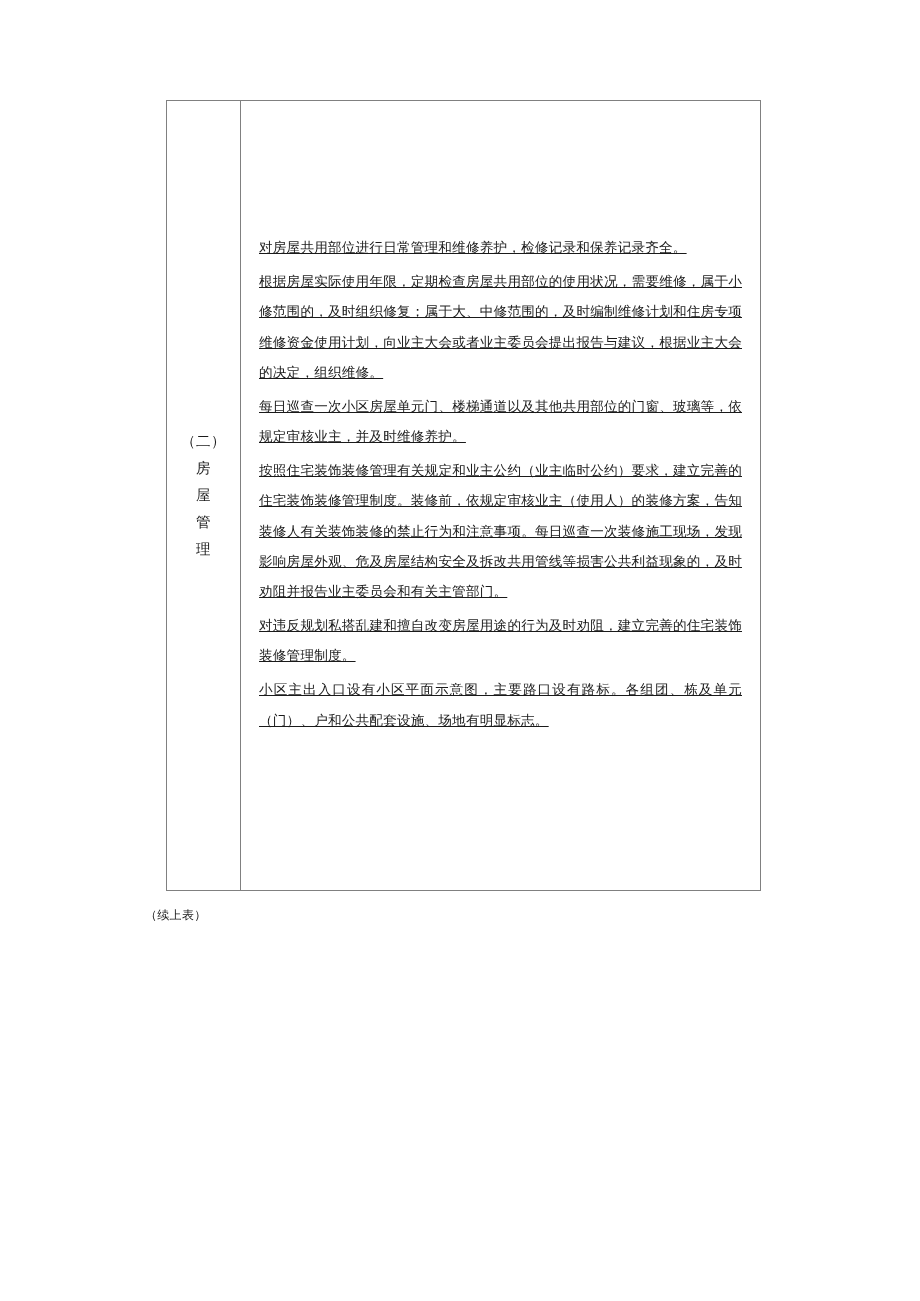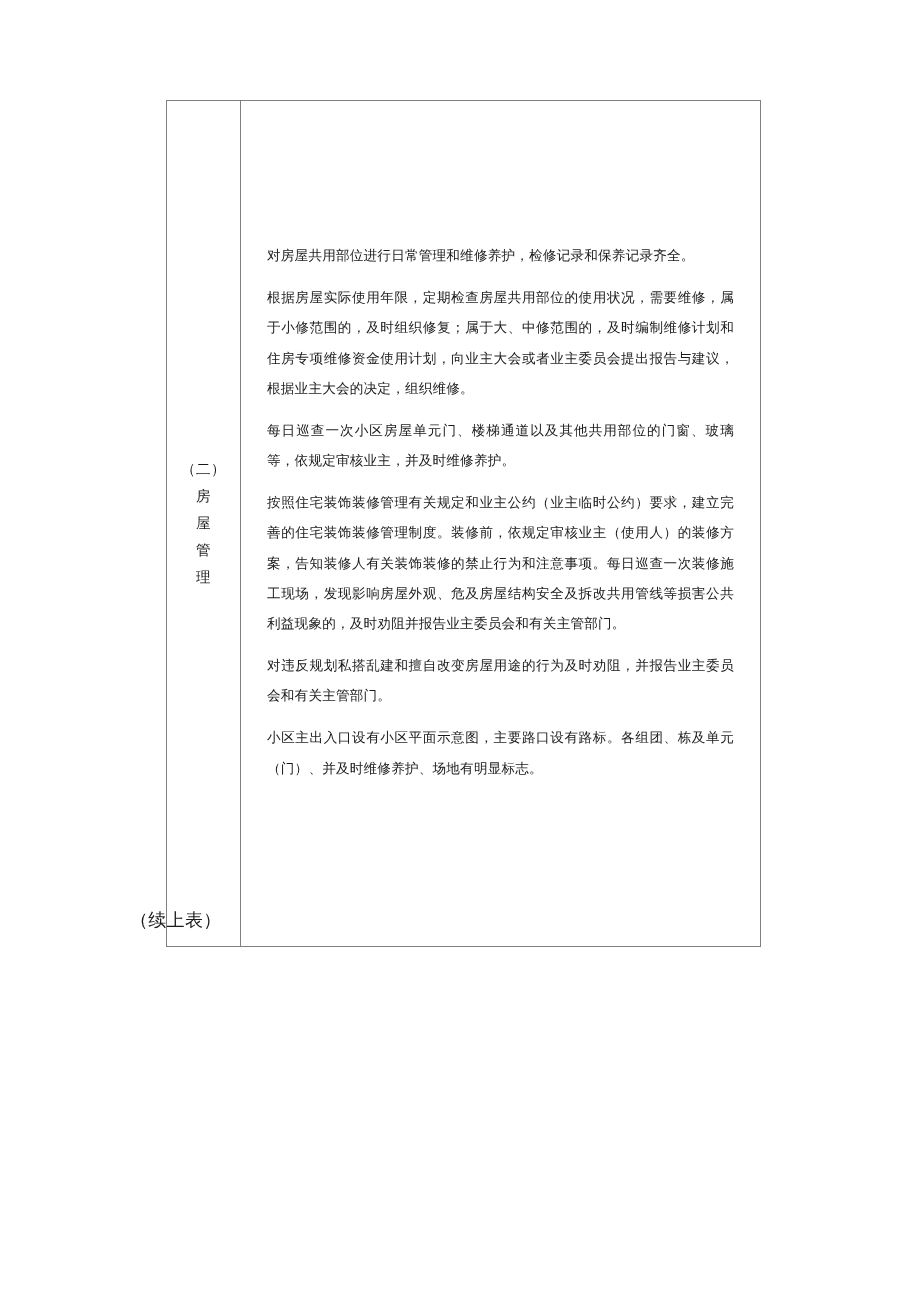--- a/index.html
+++ b/index.html
@@ -60,28 +60,29 @@
   .body-inner {
     padding: 128px 14px 150px 14px;
     font-size: 13.6px;
     line-height: 2.22;
     color: #1a1a1a;
     letter-spacing: 0.2px;
     text-align: justify;
     text-justify: inter-ideograph;
   }
   .body-inner p {
-    margin: 12px;
+    margin: 4px;
     text-indent: 0;
+    text-decoration: underline;
   }
   .continued {
     position: absolute;
-    left: 130px;
+    left: 145px;
     top: 906px;
-    font-size: 18px;
+    font-size: 12px;
     line-height: 1.6;
     color: #1a1a1a;
     letter-spacing: 0.3px;
   }
 </style>
 </head>
 <body>
 
 <div class="page">
 
@@ -96,22 +97,22 @@
           <span class="ch">管</span>
           <span class="ch">理</span>
         </div>
       </td>
       <td class="col-body">
         <div class="body-inner">
           <p>对房屋共用部位进行日常管理和维修养护，检修记录和保养记录齐全。</p>
           <p>根据房屋实际使用年限，定期检查房屋共用部位的使用状况，需要维修，属于小修范围的，及时组织修复；属于大、中修范围的，及时编制维修计划和住房专项维修资金使用计划，向业主大会或者业主委员会提出报告与建议，根据业主大会的决定，组织维修。</p>
           <p>每日巡查一次小区房屋单元门、楼梯通道以及其他共用部位的门窗、玻璃等，依规定审核业主，并及时维修养护。</p>
           <p>按照住宅装饰装修管理有关规定和业主公约（业主临时公约）要求，建立完善的住宅装饰装修管理制度。装修前，依规定审核业主（使用人）的装修方案，告知装修人有关装饰装修的禁止行为和注意事项。每日巡查一次装修施工现场，发现影响房屋外观、危及房屋结构安全及拆改共用管线等损害公共利益现象的，及时劝阻并报告业主委员会和有关主管部门。</p>
-          <p>对违反规划私搭乱建和擅自改变房屋用途的行为及时劝阻，并报告业主委员会和有关主管部门。</p>
-          <p>小区主出入口设有小区平面示意图，主要路口设有路标。各组团、栋及单元（门）、并及时维修养护、场地有明显标志。</p>
+          <p>对违反规划私搭乱建和擅自改变房屋用途的行为及时劝阻，建立完善的住宅装饰装修管理制度。</p>
+          <p>小区主出入口设有小区平面示意图，主要路口设有路标。各组团、栋及单元（门）、户和公共配套设施、场地有明显标志。</p>
         </div>
       </td>
     </tr>
   </tbody>
     </table>
 
   <div class="continued">（续上表）</div>
 
 </div>
 

